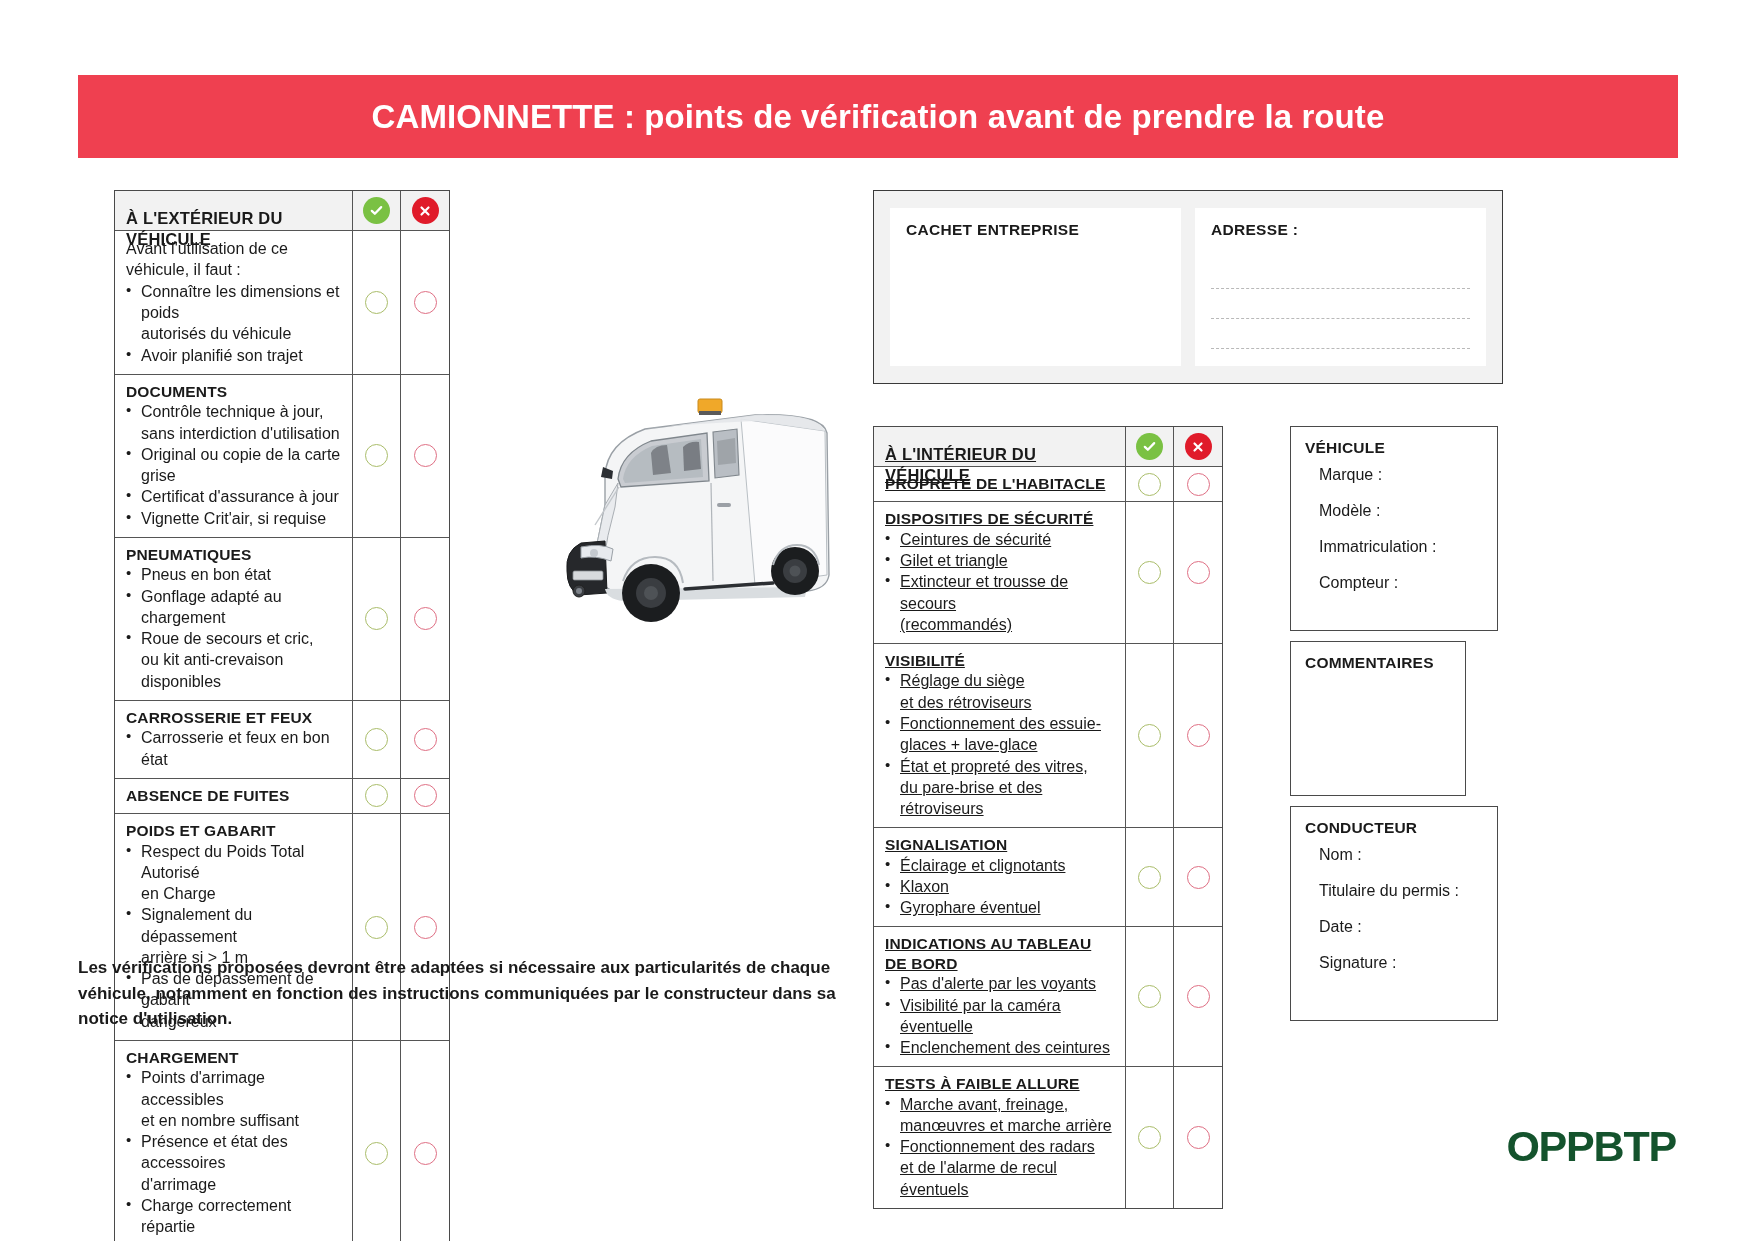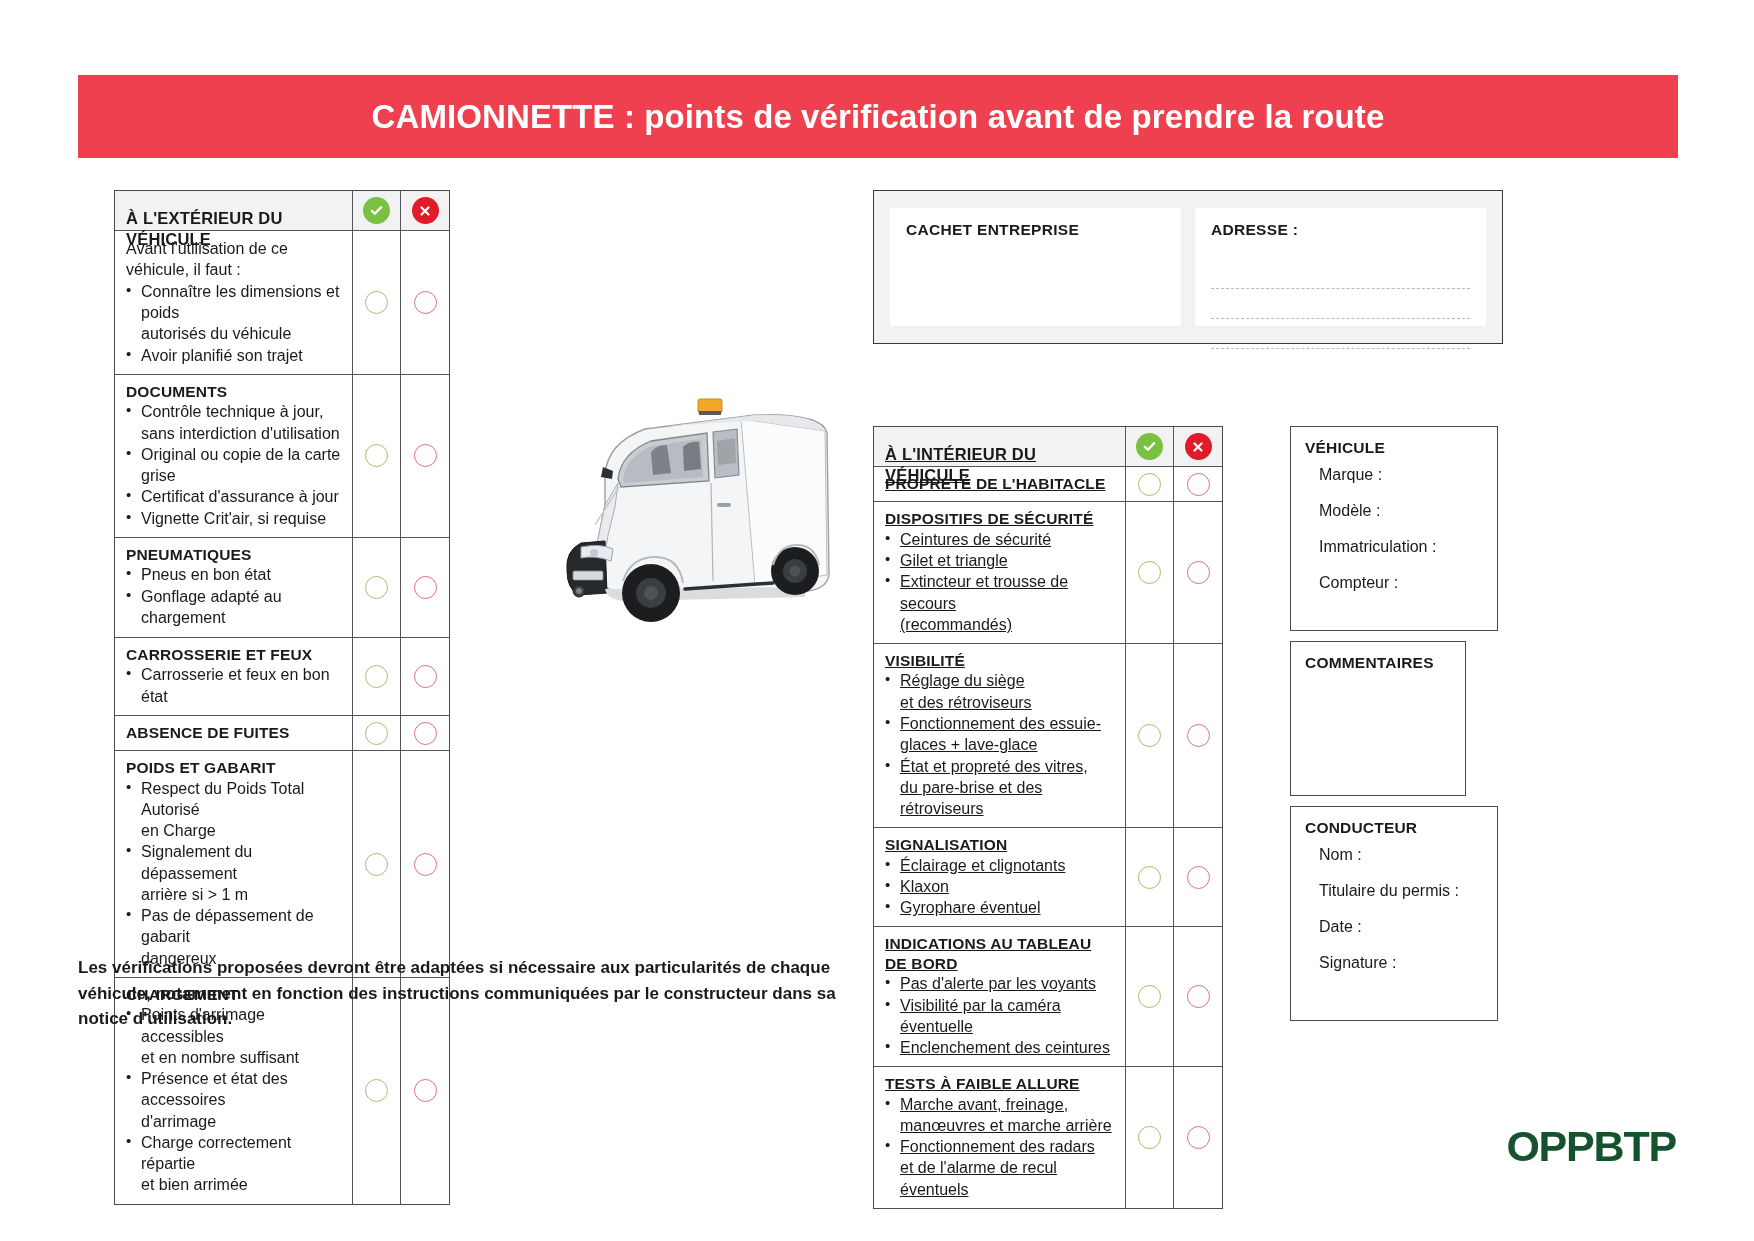--- a/index.html
+++ b/index.html
@@ -93,21 +93,21 @@
     width:23px; height:23px; border-radius:50%;
     background:transparent;
   }
   .circle-g { border:1.6px solid #aabd6a; }
   .circle-r { border:1.6px solid #df6f84; }
 
   
   .stamp-panel {
     position:absolute;
     left:873px; top:190px;
-    width:630px; height:154px;
+    width:630px; height:194px;
     background:#f2f2f2;
     border:1.5px solid #3a3a3a;
     display:flex;
     padding:17px 16px;
     gap:14px;
   }
   .stamp-cell {
     background:#fff;
     flex:1 1 0;
     padding:13px 16px;
@@ -229,20 +229,22 @@
       <div class="ct-mark">
         <span class="circle-r"></span>
       </div>
     </div>
     <div class="ct-row" style="min-height:100px">
       <div class="ct-label">
         <div class="sec-title">PNEUMATIQUES</div>
         <ul class="items">
           <li class="bulleted">Pneus en bon état</li>
           <li class="bulleted">Gonflage adapté au chargement</li>
+          <li class="bulleted">Roue de secours et cric,
+  ou kit anti-crevaison disponibles</li>
         </ul>
       </div>
       <div class="ct-mark">
         <span class="circle-g"></span>
       </div>
       <div class="ct-mark">
         <span class="circle-r"></span>
       </div>
     </div>
     <div class="ct-row" style="min-height:50px">

